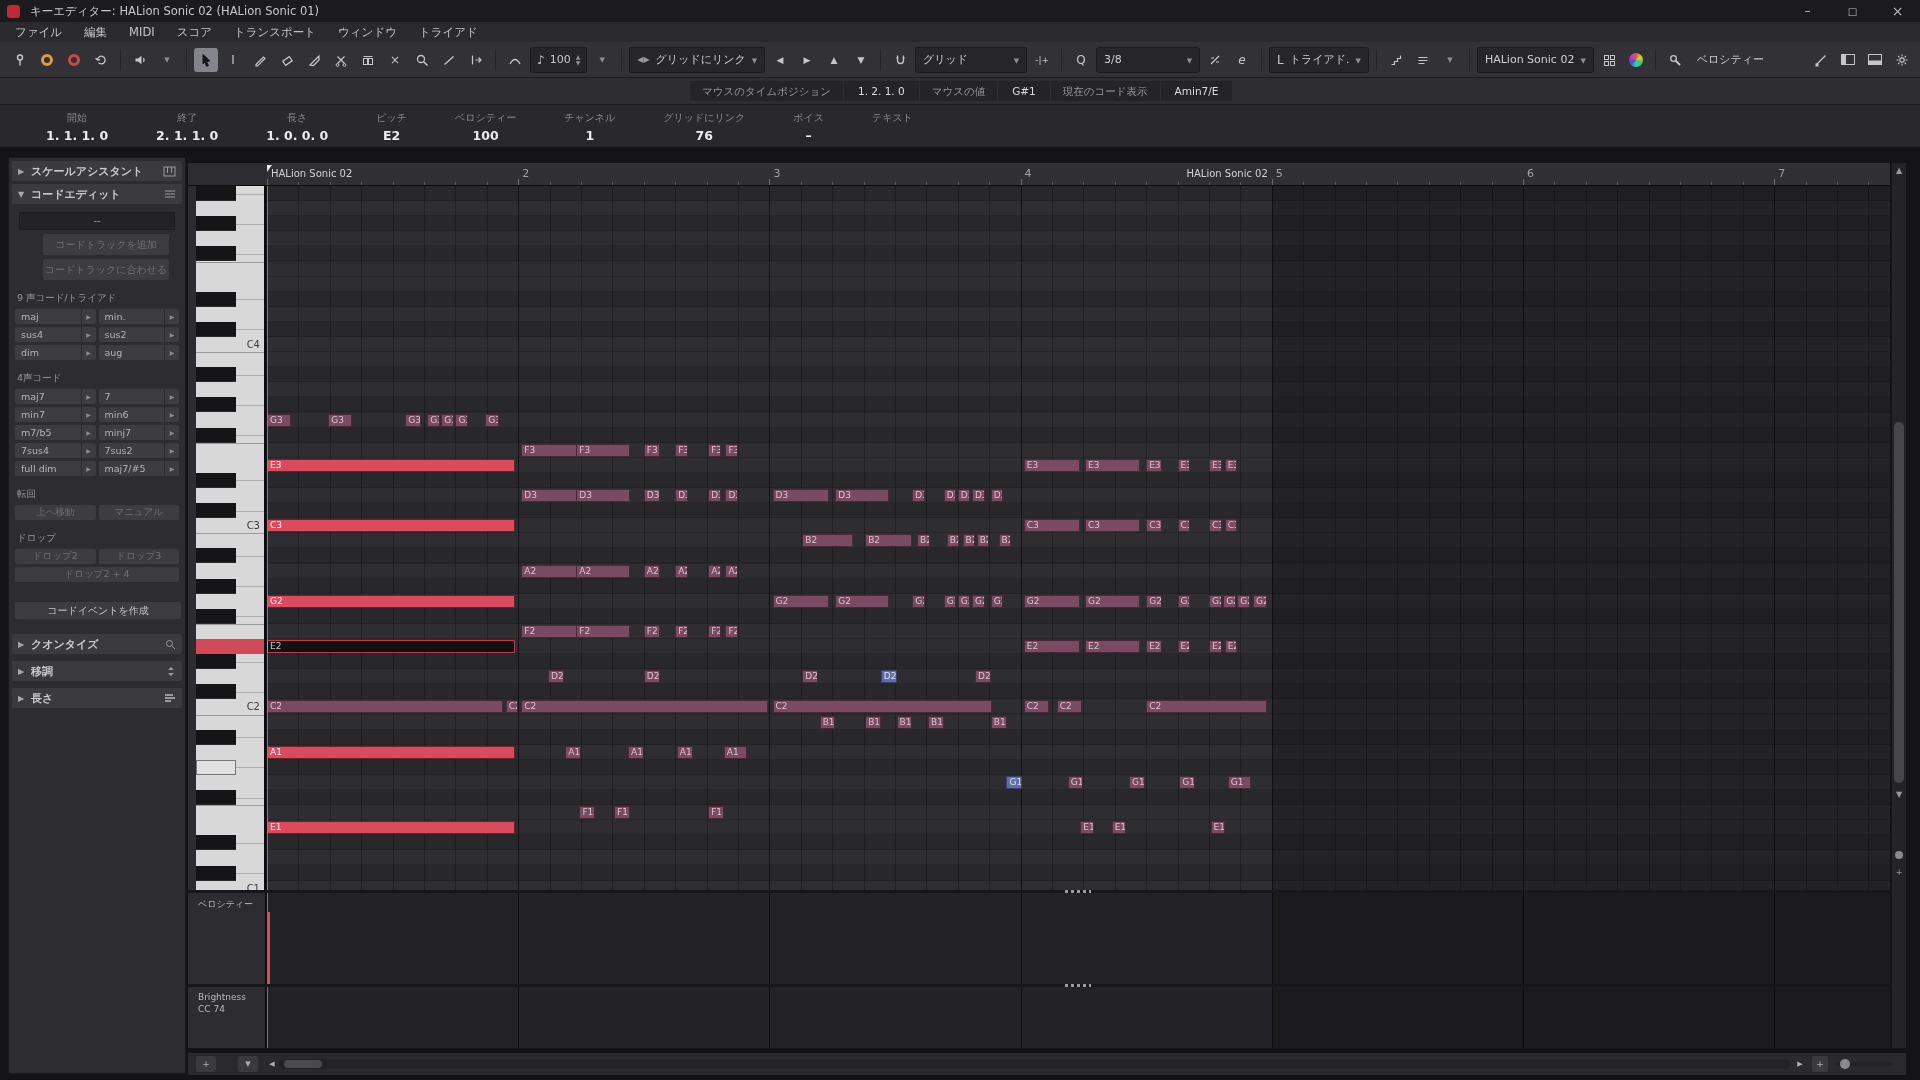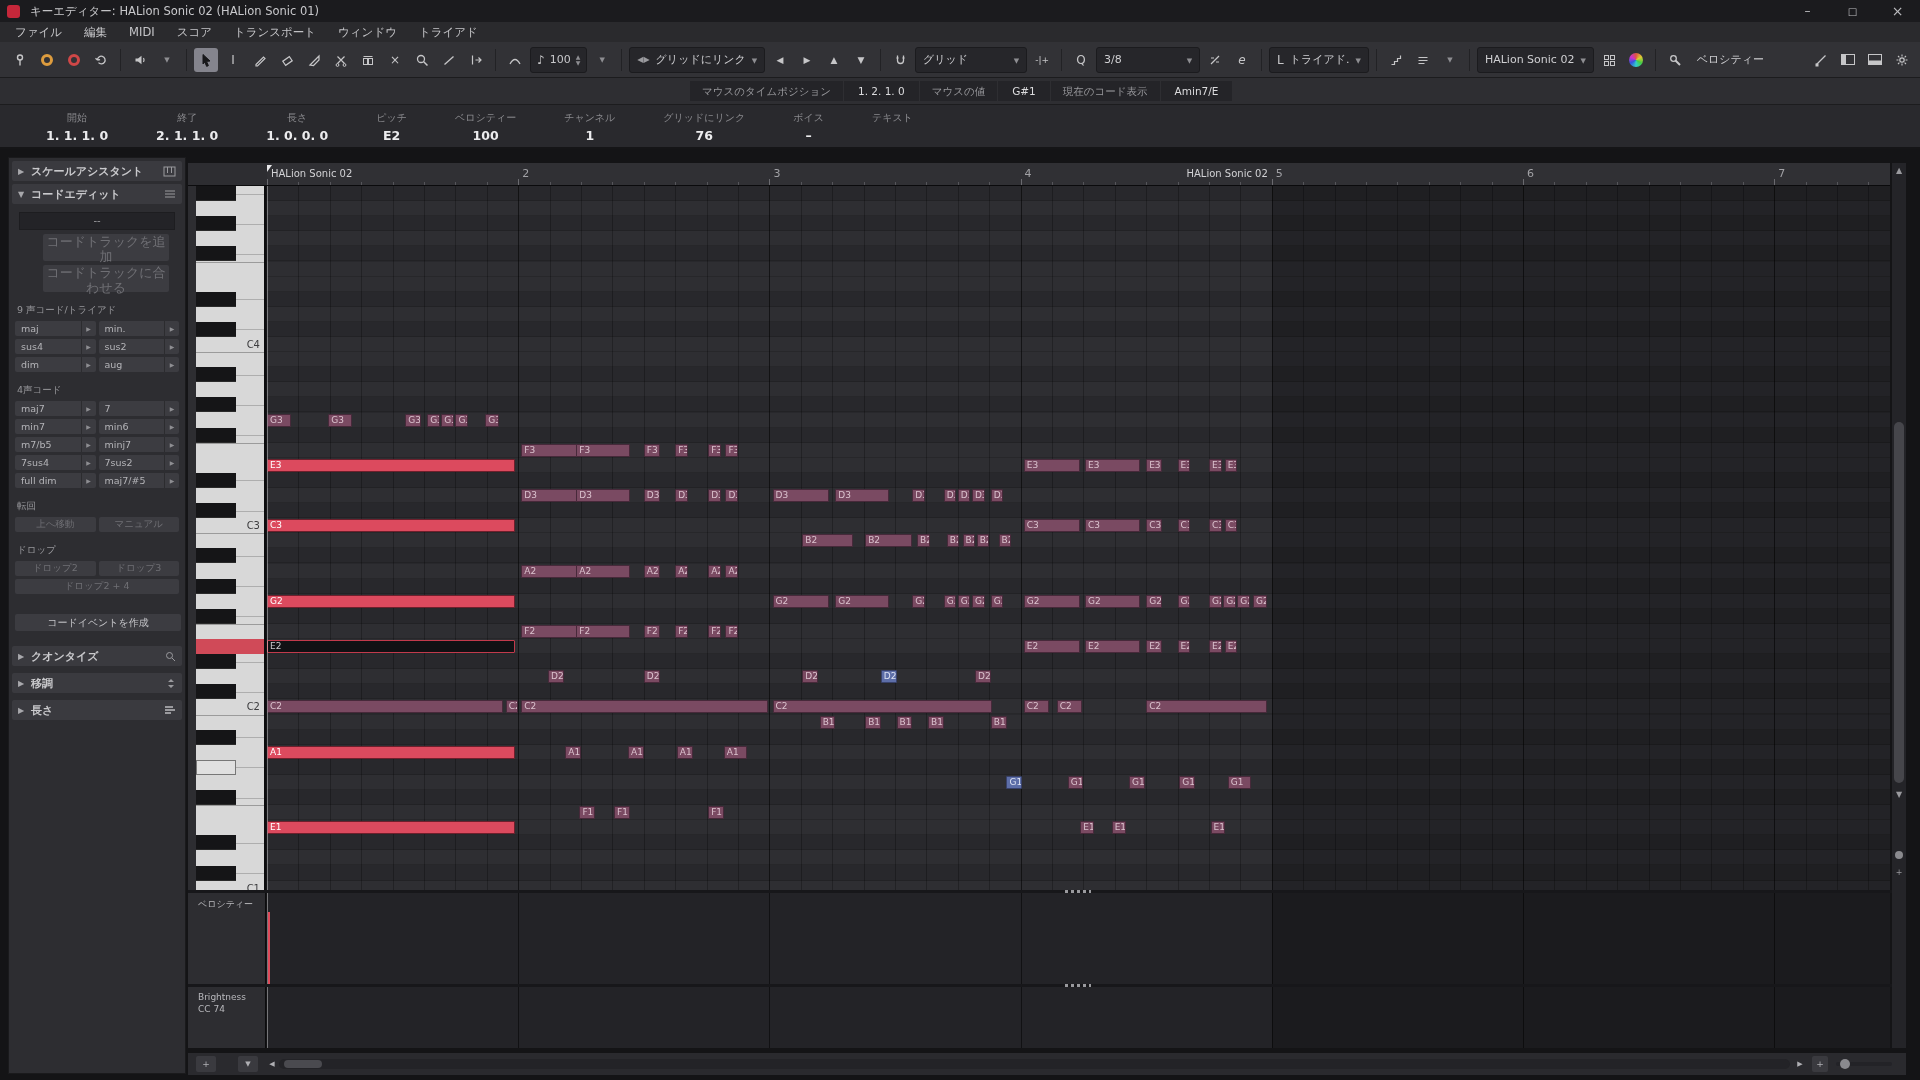--- a/index.html
+++ b/index.html
@@ -42,21 +42,21 @@
   .if-col{padding:0 24px;display:flex;flex-direction:column;align-items:center;}
   .if-label{font-size:10px;color:#8a8a8e;margin-top:6px;}
   .if-value{font-size:12.5px;font-weight:bold;color:#ececee;margin-top:3px;white-space:pre;}
   
   #left-panel{position:absolute;left:8px;top:157px;width:178px;bottom:6px;background:#2d2d31;border:1px solid #1a1a1c;box-sizing:border-box;}
   .ph{height:20px;background:#3a3a3f;border-radius:2px;margin:3px 3px 0 3px;display:flex;align-items:center;padding:0 6px;gap:5px;}
   .ph-arr{font-size:8px;color:#a8a8ac;width:8px;}
   .ph-label{font-size:11px;font-weight:bold;color:#c9c9cc;flex:1;}
   .ph-icon{color:#9a9a9e;display:flex;}
   #chord-display{height:16px;margin:8px 10px 0 10px;background:#232327;border:1px solid #1d1d20;color:#9a9a9e;font-size:10px;text-align:center;line-height:16px;}
-  .pbtn{display:block;height:27px;background:#3c3c41;border:none;border-radius:2px;color:#bcbcc0;font-size:13px;line-height:15px;text-align:center;font-family:inherit;padding:0;}
+  .pbtn{display:block;height:21px;background:#3c3c41;border:none;border-radius:2px;color:#bcbcc0;font-size:10px;line-height:15px;text-align:center;font-family:inherit;padding:0;}
   .pbtn.dis{color:#6f6f74;}
   .pbtn.indent{margin:4px 12px 0 34px;width:126px;}
   .plabel{font-size:9.5px;color:#96969a;margin:12px 0 4px 8px;}
   .pgrid{display:grid;grid-template-columns:1fr 1fr;gap:3px;margin:0 6px;}
   .cbtn{height:15px;background:#3c3c41;border-radius:2px;display:flex;align-items:center;overflow:hidden;}
   .cbtn-t{flex:1;font-size:9.5px;color:#b4b4b8;padding-left:6px;white-space:nowrap;}
   .cbtn.dis .cbtn-t{color:#6f6f74;text-align:center;padding-left:0;}
   .cbtn-arr{width:14px;border-left:1px solid #2c2c2f;align-self:stretch;display:flex;align-items:center;justify-content:center;}
   .cbtn-arr::after{content:"▶";font-size:6px;color:#8e8e92;}
   .spanw{grid-column:1/-1;}

